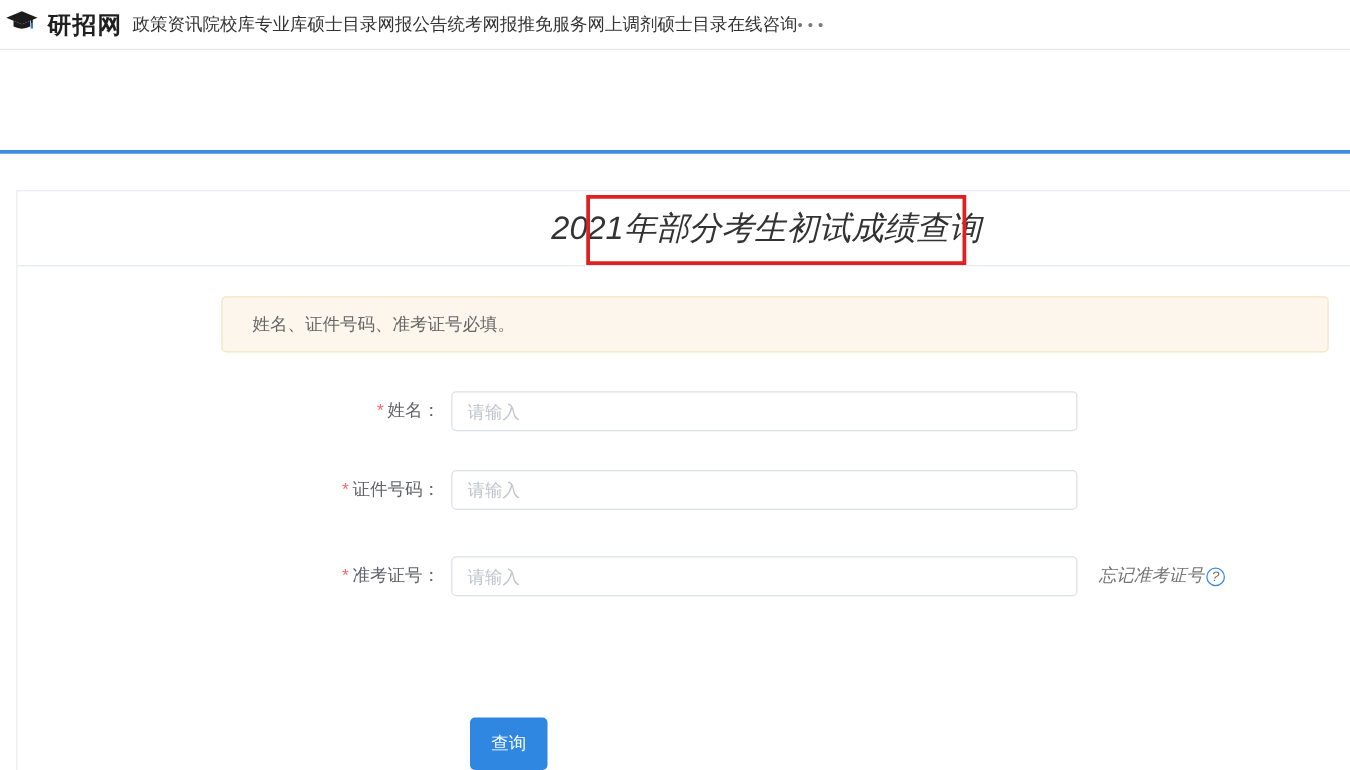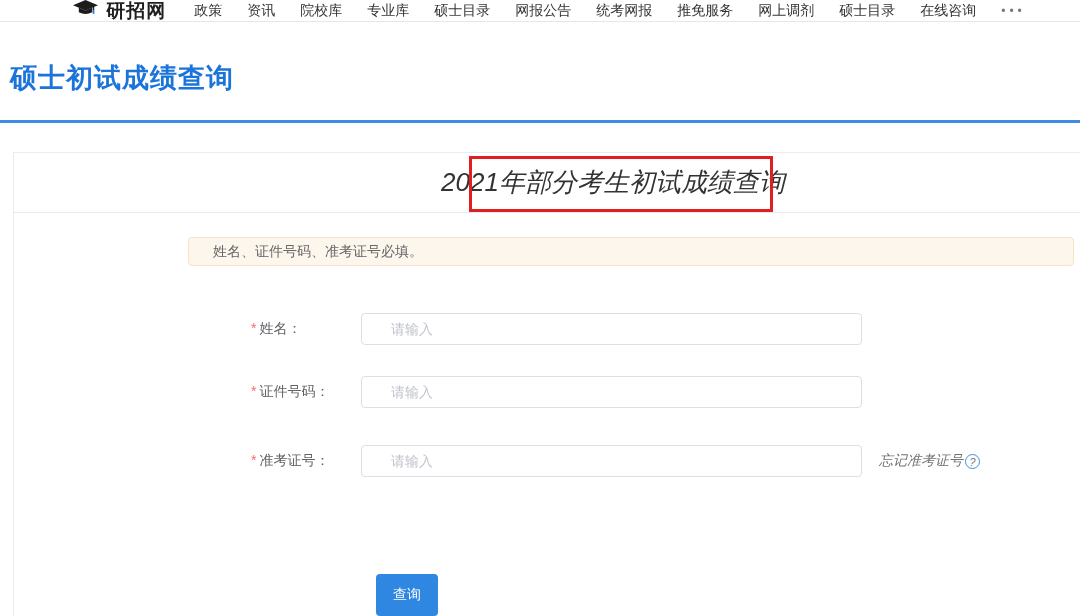--- a/index.html
+++ b/index.html
@@ -1,55 +1,55 @@
 <!DOCTYPE html>
 <html><head>
 <meta charset="utf-8">
 <style>
   * { margin:0; padding:0; box-sizing:border-box; }
   body { font-family:"Liberation Sans","DejaVu Sans",sans-serif; background:#fff; }
   .screen { position:relative; width:1080px; height:616px; overflow:hidden; background:#fff; }
 
   
-  .topbar { position:absolute; top:0; left:0; width:100%; height:22px;
+  .topbar { position:absolute; top:0; left:0; width:100%; height:40px;
             border-bottom:1px solid #e7e7e7; display:flex; align-items:center;
-            padding-left:18px; background:#fff;justify-content:center; }
+            padding-left:4px; background:#fff; }
   .brand { display:flex; align-items:center; gap:7px; }
   .brand-name { font-size:19px; font-weight:bold; color:#1f1f1f; letter-spacing:1px; }
-  .mainnav { display:flex; align-items:center; margin-left:28px; gap:25px; }
+  .mainnav { display:flex; align-items:center; margin-left:8px; }
   .nav-item { font-size:14px; color:#333; cursor:pointer; white-space:nowrap; }
   .nav-more { font-size:12px; color:#7a7a7a; letter-spacing:4px; cursor:pointer; }
 
   
   .page-header { position:absolute; top:60px; left:10px; display:flex; align-items:baseline; gap:20px; }
   .page-title { font-size:27px; font-weight:bold; color:#1b74da; letter-spacing:1px; }
   .page-subtitle { font-size:14px; color:#5c6570; }
   .blue-rule { position:absolute; top:120px; left:0; width:100%; height:3px; background:#3d8ce2; }
 
   
   .card { position:absolute; top:152px; left:13px; width:1200px; height:600px;
           background:#fff; border:1px solid #e9ecf1; }
   .card-header { position:relative; height:60px; border-bottom:1px solid #e6e9ee;
                  display:flex; align-items:center; justify-content:center; }
   .card-title { font-size:26px; color:#333;font-style:italic; }
   .annotation-box { position:absolute; left:455px; top:3px; width:304px; height:56px;
                     border:3px solid #e02020; pointer-events:none; }
 
-  .alert { position:absolute; left:163px; top:84px; width:886px; height:29px;
+  .alert { position:absolute; left:163px; top:84px; width:886px; height:45px;
            background:#fdf6ec; border:1px solid #f6e3c3; border-radius:4px;
            display:flex; align-items:center; padding-left:24px;
-           font-size:14px; color:#666;margin-left:11px; }
+           font-size:14px; color:#666; }
 
   .form-row { position:absolute; left:237px; height:32px; display:flex; align-items:center; }
   .row-1 { top:160px; } .row-2 { top:223px; } .row-3 { top:292px; } .row-4 { top:348px; }
-  .form-label { width:110px; padding-right:9px; font-size:14px;
+  .form-label { width:110px; text-align:right; padding-right:9px; font-size:14px;
                 color:#606266; white-space:nowrap; }
   .req { color:#f56c6c; margin-right:3px; font-size:14px; }
   .text-input { width:501px; height:32px; border:1px solid #dcdfe6; border-radius:4px;
-                padding:0 29px; font-size:14px; color:#606266; outline:none;
+                padding:0 12px; font-size:14px; color:#606266; outline:none;
                 font-family:"Liberation Sans","DejaVu Sans",sans-serif; }
   .text-input::placeholder { color:#c0c4cc; }
   .help-link { display:flex; align-items:center; margin-left:17px; color:#737373;
                font-size:14px; text-decoration:none; cursor:pointer; white-space:nowrap;font-style:italic; }
   .q-circle { display:inline-block; width:15px; height:15px; border:1px solid #3a8ee6;
               border-radius:50%; font-size:11px; line-height:14px; text-align:center;
               margin-left:2px; }
   .static-value { font-size:14px; color:#606266; }
 
   .submit-btn { position:absolute; left:362px; top:421px; width:62px; height:42px;
@@ -84,21 +84,20 @@
       <span class="nav-item">统考网报</span>
       <span class="nav-item">推免服务</span>
       <span class="nav-item">网上调剂</span>
       <span class="nav-item">硕士目录</span>
       <span class="nav-item">在线咨询</span>
       <span class="nav-more">•••</span>
     </nav>
   </div>
 
   <div class="page-header">
-    <span class="page-title">硕士初试成绩查询</span>
   </div>
   <div class="blue-rule"></div>
 
   <div class="card">
     <div class="card-header">
       <span class="card-title">2021年部分考生初试成绩查询</span>
       <div class="annotation-box"></div>
     </div>
 
     <div class="alert">

